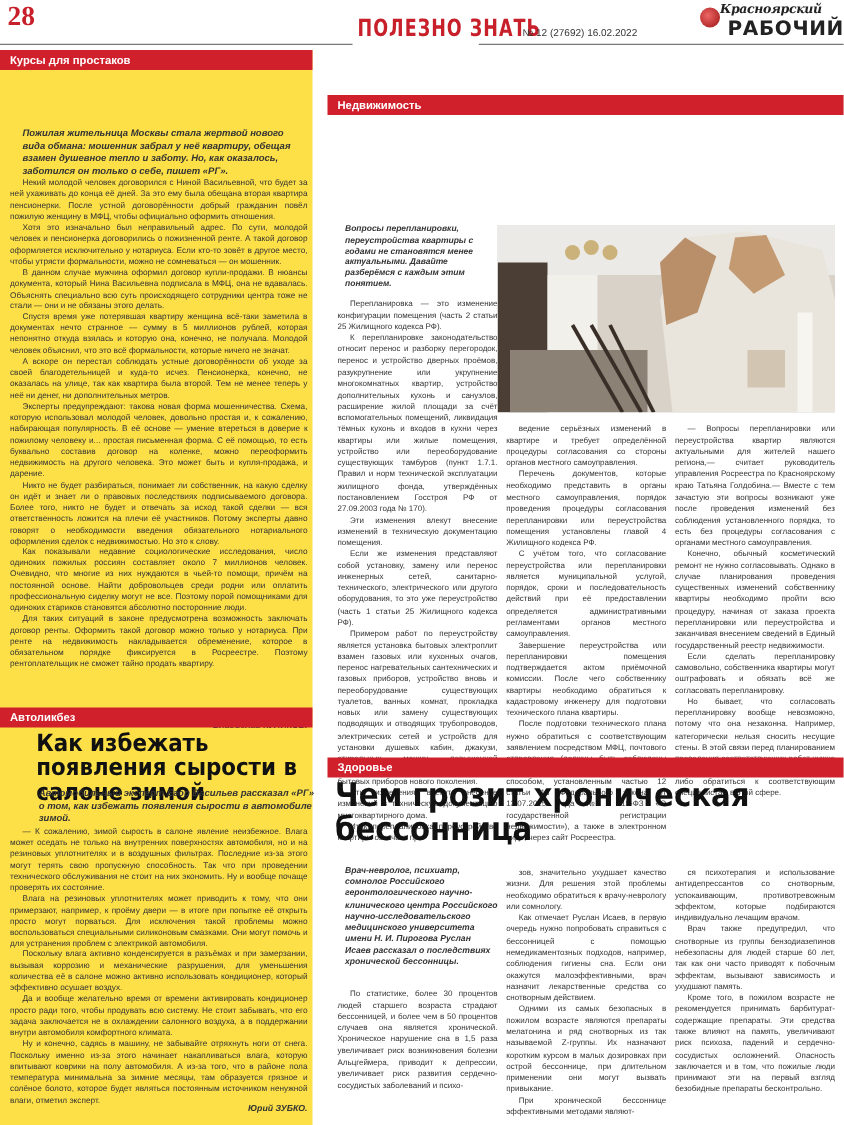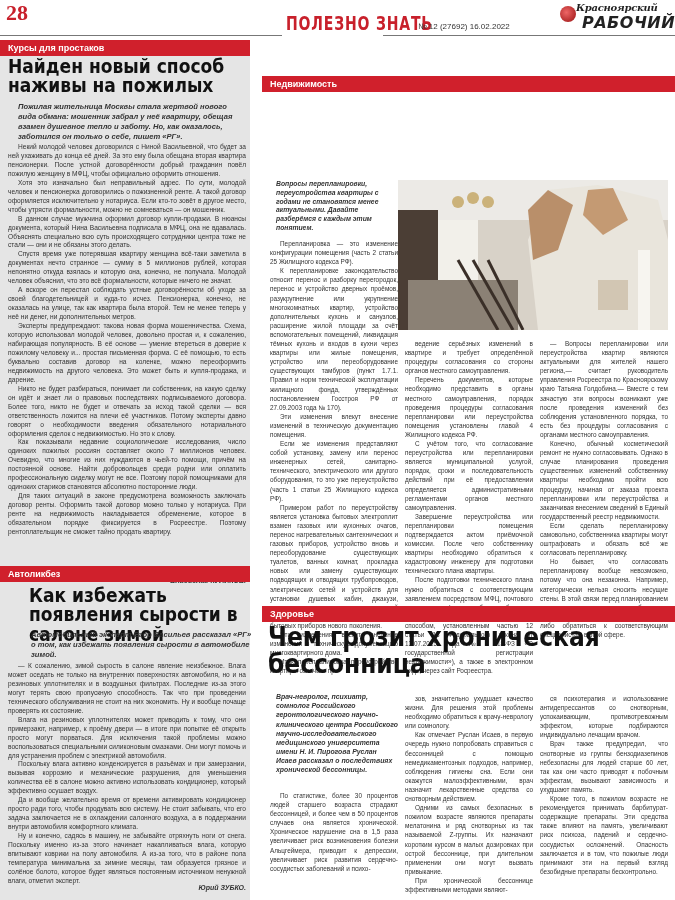--- a/index.html
+++ b/index.html
@@ -6,23 +6,23 @@
   body{width:675px;height:900px;overflow:hidden;position:relative;font-family:"Liberation Sans",sans-serif;color:#222;}
   .masthead{position:absolute;left:0;top:0;width:675px;height:40px;padding-left:13px;}
   .page-num{position:absolute;left:6px;top:0;font-family:"Liberation Serif",serif;font-weight:bold;font-size:22px;color:#c8202b;}
   .rubric{position:absolute;left:286px;top:12px;font-family:"DejaVu Sans Condensed","DejaVu Sans",sans-serif;font-weight:bold;font-size:19px;letter-spacing:1px;color:#c8202b;transform:scaleX(0.82);transform-origin:left;}
   .rule-left{position:absolute;left:0;top:35px;width:282px;border-top:1px solid #777;}
   .rule-right{position:absolute;left:383px;top:35px;width:292px;border-top:1px solid #777;}
   .issue{position:absolute;left:418px;top:22px;font-size:8px;color:#333;}
   .logo{position:absolute;left:560px;top:2px;width:115px;height:32px;}
   .logo-emblem{position:absolute;left:0;top:4px;width:16px;height:16px;border-radius:50%;background:radial-gradient(circle at 40% 40%,#e66,#911);}
   .logo-top{position:absolute;left:16px;top:0;font-family:"DejaVu Serif",serif;font-style:italic;font-weight:bold;font-size:10px;color:#222;letter-spacing:-0.3px;}
-  .logo-main{position:absolute;left:22px;top:11px;font-family:"DejaVu Sans",sans-serif;font-style:italic;font-weight:bold;font-size:16px;color:#222;letter-spacing:0.5px;}
+  .logo-main{position:absolute;left:22px;top:11px;font-family:"DejaVu Sans",sans-serif;font-weight:bold;font-size:16px;color:#222;letter-spacing:0.5px;}
 
-  .col-left{position:absolute;left:0;top:40px;width:250px;height:860px;background:#e5e5e5;}
+  .col-left{position:absolute;left:0;top:40px;width:250px;height:860px;background:#fde047;}
   .sec-bar{background:#d0202c;color:#fff;font-weight:bold;font-size:9px;padding:2px 8px;height:12px;line-height:12px;}
   .headline{font-family:"DejaVu Sans Condensed","DejaVu Sans",sans-serif;font-weight:bold;color:#111;line-height:1.02;}
   .lead{font-style:italic;font-weight:bold;font-size:7.6px;line-height:1.3;color:#333;}
   .body{font-size:6.6px;line-height:1.36;color:#333;text-align:justify;}
   .body p{margin:0;text-indent:10px;}
   .author{font-style:italic;font-weight:bold;font-size:7px;text-align:right;color:#333;margin-top:2px;}
 
   #a1-bar{position:absolute;left:0;top:0;width:234px;}
   #a1-head{position:absolute;left:8px;top:17px;width:240px;font-size:19px;}
   #a1-lead{position:absolute;left:18px;top:62px;width:226px;}
@@ -63,21 +63,20 @@
   <div class="issue">№ 12 (27692) 16.02.2022</div>
   <div class="logo">
     <div class="logo-emblem"></div>
     <div class="logo-top">Красноярский</div>
     <div class="logo-main">РАБОЧИЙ</div>
   </div>
 </div>
 
 <div class="col-left">
   <div id="a1-bar" class="sec-bar">Курсы для простаков</div>
-  <div id="a1-head" class="headline">Найден новый способ наживы на пожилых</div>
   <div id="a1-lead" class="lead">Пожилая жительница Москвы стала жертвой нового вида обмана: мошенник забрал у неё квартиру, обещая взамен душевное тепло и заботу. Но, как оказалось, заботился он только о себе, пишет «РГ».</div>
   <div id="a1-body" class="body">
       <p>Некий молодой человек договорился с Ниной Васильевной, что будет за ней ухаживать до конца её дней. За это ему была обещана вторая квартира пенсионерки. После устной договорённости добрый гражданин повёл пожилую женщину в МФЦ, чтобы официально оформить отношения.</p>
       <p>Хотя это изначально был неправильный адрес. По сути, молодой человек и пенсионерка договорились о пожизненной ренте. А такой договор оформляется исключительно у нотариуса. Если кто-то зовёт в другое место, чтобы утрясти формальности, можно не сомневаться — он мошенник.</p>
       <p>В данном случае мужчина оформил договор купли-продажи. В нюансы документа, который Нина Васильевна подписала в МФЦ, она не вдавалась. Объяснять специально всю суть происходящего сотрудники центра тоже не стали — они и не обязаны этого делать.</p>
       <p>Спустя время уже потерявшая квартиру женщина всё-таки заметила в документах нечто странное — сумму в 5 миллионов рублей, которая непонятно откуда взялась и которую она, конечно, не получала. Молодой человек объяснил, что это всё формальности, которые ничего не значат.</p>
       <p>А вскоре он перестал соблюдать устные договорённости об уходе за своей благодетельницей и куда-то исчез. Пенсионерка, конечно, не оказалась на улице, так как квартира была второй. Тем не менее теперь у неё ни денег, ни дополнительных метров.</p>
       <p>Эксперты предупреждают: такова новая форма мошенничества. Схема, которую использовал молодой человек, довольно простая и, к сожалению, набирающая популярность. В её основе — умение втереться в доверие к пожилому человеку и... простая письменная форма. С её помощью, то есть буквально составив договор на коленке, можно переоформить недвижимость на другого человека. Это может быть и купля-продажа, и дарение.</p>
       <p>Никто не будет разбираться, понимает ли собственник, на какую сделку он идёт и знает ли о правовых последствиях подписываемого договора. Более того, никто не будет и отвечать за исход такой сделки — вся ответственность ложится на плечи её участников. Потому эксперты давно говорят о необходимости введения обязательного нотариального оформления сделок с недвижимостью. Но это к слову.</p>
       <p>Как показывали недавние социологические исследования, число одиноких пожилых россиян составляет около 7 миллионов человек. Очевидно, что многие из них нуждаются в чьей-то помощи, причём на постоянной основе. Найти добровольцев среди родни или оплатить профессиональную сиделку могут не все. Поэтому порой помощниками для одиноких стариков становятся абсолютно посторонние люди.</p>

